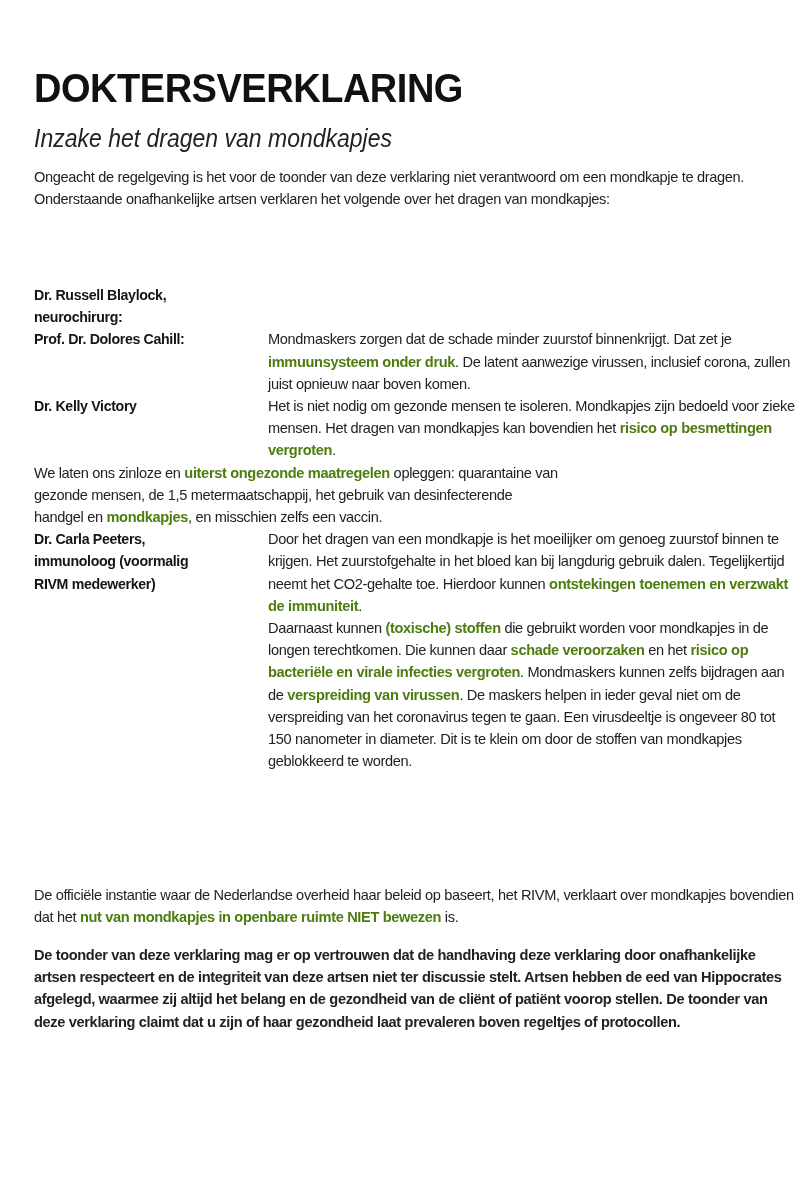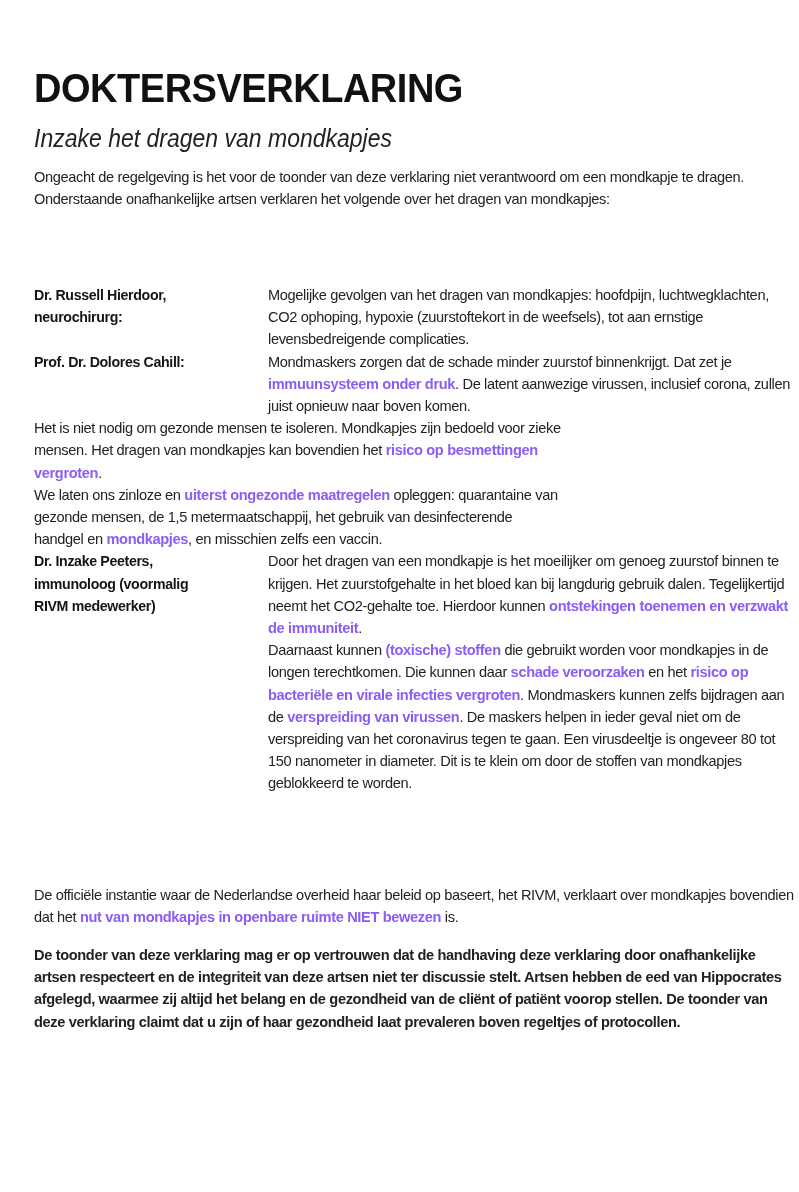--- a/index.html
+++ b/index.html
@@ -18,59 +18,59 @@
     position: absolute; top: 124px; left: 0;
     font-style: italic; font-size: 25px; color: #222;
     transform: scaleX(0.92); transform-origin: left top; white-space: nowrap;
   }
   .body-text { font-size: 14.6px; line-height: 22.2px; color: #222; }
   .intro { position: absolute; top: 166px; left: 0; width: 740px; }
   .stmts { position: absolute; top: 284px; left: 0; width: 765px; }
   .stmt { display: flex; }
   .stmt .who { width: 234px; flex: none; font-weight: bold; font-size: 14.2px; line-height: 22.2px; color: #151515; }
   .stmt .what { width: 530px; font-size: 14.6px; line-height: 22.2px; }
-  b { color: #8b5cf6; }
+  b { color: #4d7c0f; }
   .p2 { position: absolute; top: 884px; left: 0; width: 760px; }
   .p3 { position: absolute; top: 944px; left: 0; width: 760px; font-weight: bold; }
   .cond { letter-spacing: -0.35px; }
 </style>
 </head>
 <body>
 
 <div class="page">
   <div class="title">DOKTERSVERKLARING</div>
   <div class="subtitle">Inzake het dragen van mondkapjes</div>
 
   <div class="intro body-text cond">Ongeacht de regelgeving is het voor de toonder van deze verklaring niet verantwoord om een mondkapje te dragen. Onderstaande onafhankelijke artsen verklaren het volgende over het dragen van mondkapjes:</div>
 
   <div class="stmts body-text cond">
     <div class="stmt">
       <div class="who">
-        <div>Dr. Russell Hierdoor,</div>
+        <div>Dr. Russell Blaylock,</div>
         <div>neurochirurg:</div>
       </div>
-      <div class="what">Mogelijke gevolgen van het dragen van mondkapjes: hoofdpijn, luchtwegklachten, CO2 ophoping, hypoxie (zuurstoftekort in de weefsels), tot aan ernstige levensbedreigende complicaties.</div>
     </div>
 
     <div class="stmt">
       <div class="who">Prof. Dr. Dolores Cahill:</div>
       <div class="what"><span>Mondmaskers zorgen dat de schade minder zuurstof binnenkrijgt. Dat zet je </span><b>immuunsysteem onder druk</b><span>. De latent aanwezige virussen, inclusief corona, zullen juist opnieuw naar boven komen.</span></div>
     </div>
 
     <div class="stmt">
+      <div class="who">Dr. Kelly Victory</div>
       <div class="what"><span>Het is niet nodig om gezonde mensen te isoleren. Mondkapjes zijn bedoeld voor zieke mensen. Het dragen van mondkapjes kan bovendien het </span><b>risico op besmettingen vergroten</b><span>.</span></div>
     </div>
 
     <div class="stmt">
       <div class="what"><span>We laten ons zinloze en </span><b>uiterst ongezonde maatregelen</b><span> opleggen: quarantaine van gezonde mensen, de 1,5 metermaatschappij, het gebruik van desinfecterende handgel en </span><b>mondkapjes</b><span>, en misschien zelfs een vaccin.</span></div>
     </div>
 
     <div class="stmt">
       <div class="who">
-        <div>Dr. Inzake Peeters,</div>
+        <div>Dr. Carla Peeters,</div>
         <div>immunoloog (voormalig</div>
         <div>RIVM medewerker)</div>
       </div>
       <div class="what">
         <div><span>Door het dragen van een mondkapje is het moeilijker om genoeg zuurstof binnen te krijgen. Het zuurstofgehalte in het bloed kan bij langdurig gebruik dalen. Tegelijkertijd neemt het CO2-gehalte toe. Hierdoor kunnen </span><b>ontstekingen toenemen en verzwakt de immuniteit</b><span>.</span></div>
         <div><span>Daarnaast kunnen </span><b>(toxische) stoffen</b><span> die gebruikt worden voor mondkapjes in de longen terechtkomen. Die kunnen daar </span><b>schade veroorzaken</b><span> en het </span><b>risico op bacteriële en virale infecties vergroten</b><span>. Mondmaskers kunnen zelfs bijdragen aan de </span><b>verspreiding van virussen</b><span>. De maskers helpen in ieder geval niet om de verspreiding van het coronavirus tegen te gaan. Een virusdeeltje is ongeveer 80 tot 150 nanometer in diameter. Dit is te klein om door de stoffen van mondkapjes geblokkeerd te worden.</span></div>
       </div>
     </div>
   </div>
 

